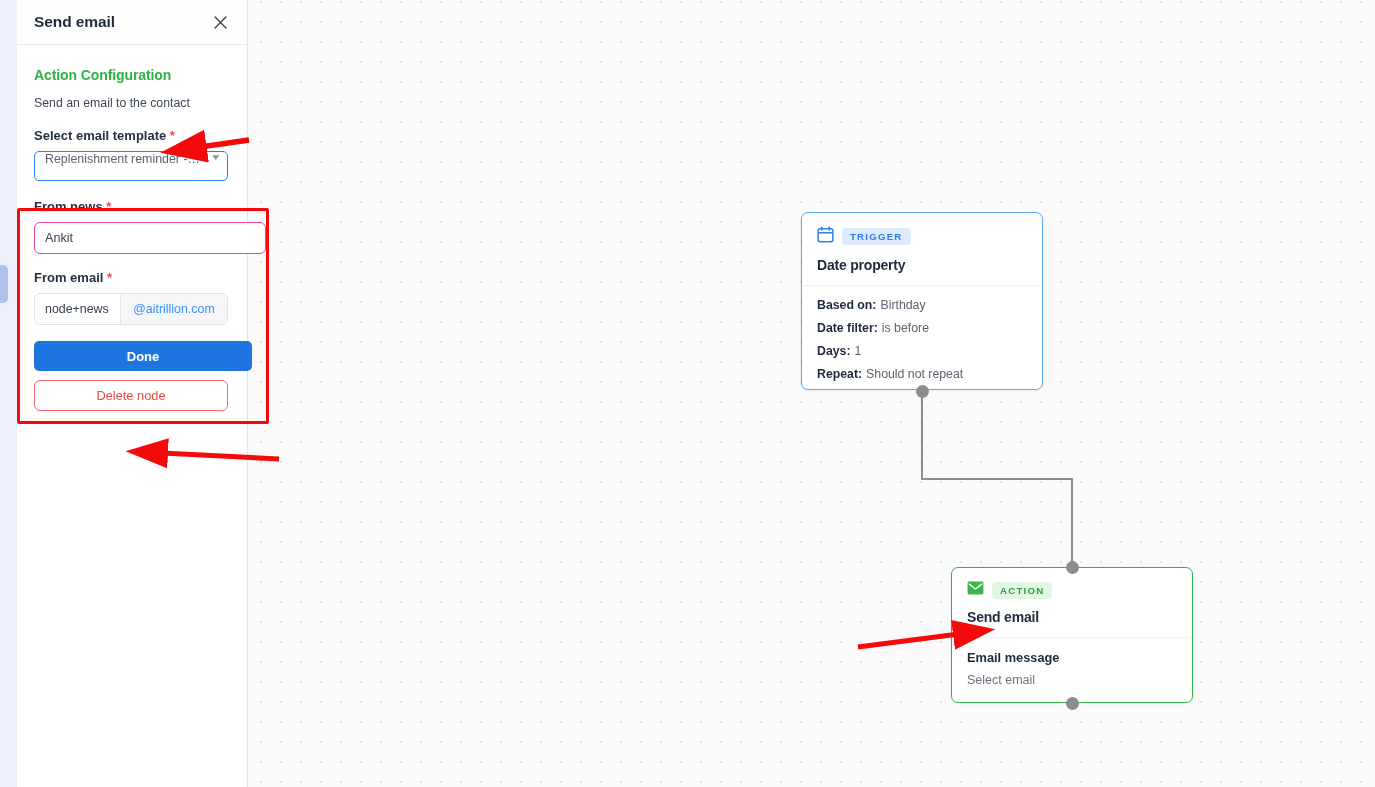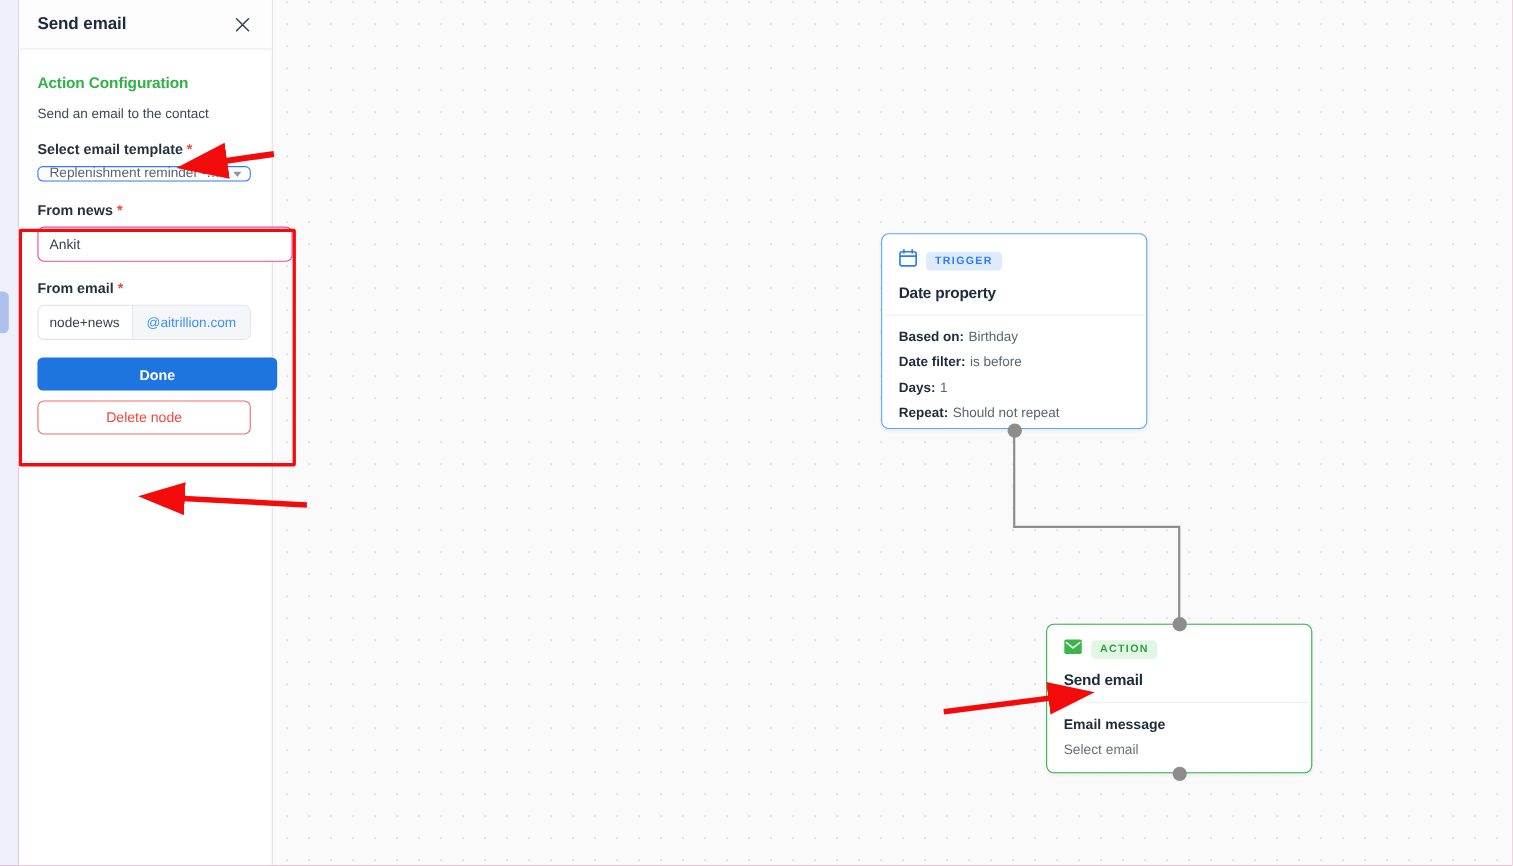--- a/index.html
+++ b/index.html
@@ -8,21 +8,21 @@
     margin: 0; padding: 0;
     width: 1375px; height: 787px;
     overflow: hidden;
     font-family: "Liberation Sans", sans-serif;
     background: #ffffff;
   }
   #app {
     position: relative;
     width: 1375px;
     height: 787px;
-    background: #be185d;
+    background: #eab308;
   }
 
   
   .left-rail {
     position: absolute; left: 0; top: 0;
     width: 17px; height: 787px;
     background: #eef1fb;
     z-index: 3;
   }
   .rail-handle {
@@ -83,25 +83,25 @@
   .field-label {
     font-size: 13px;
     color: #26313f;
     font-weight: 600;
     margin-bottom: 8px;
     display: block;
   }
   .req { color: #f0483e; font-size: 13px; }
 
   .select-box {
-    width: 194px; height: 14px;
+    width: 194px; height: 30px;
     border: 1px solid #2f7df4;
     border-radius: 5px;
     background: #fff;
-    display: flex; align-items: flex-end;
+    display: flex; align-items: flex-start;
     justify-content: space-between;
     padding: 0 8px 0 10px;
     font-size: 12.4px;
     color: #5b6271;
     cursor: pointer;
   }
   .chev {
     color: #8d97a5;
     font-size: 11px;
     line-height: 1;

